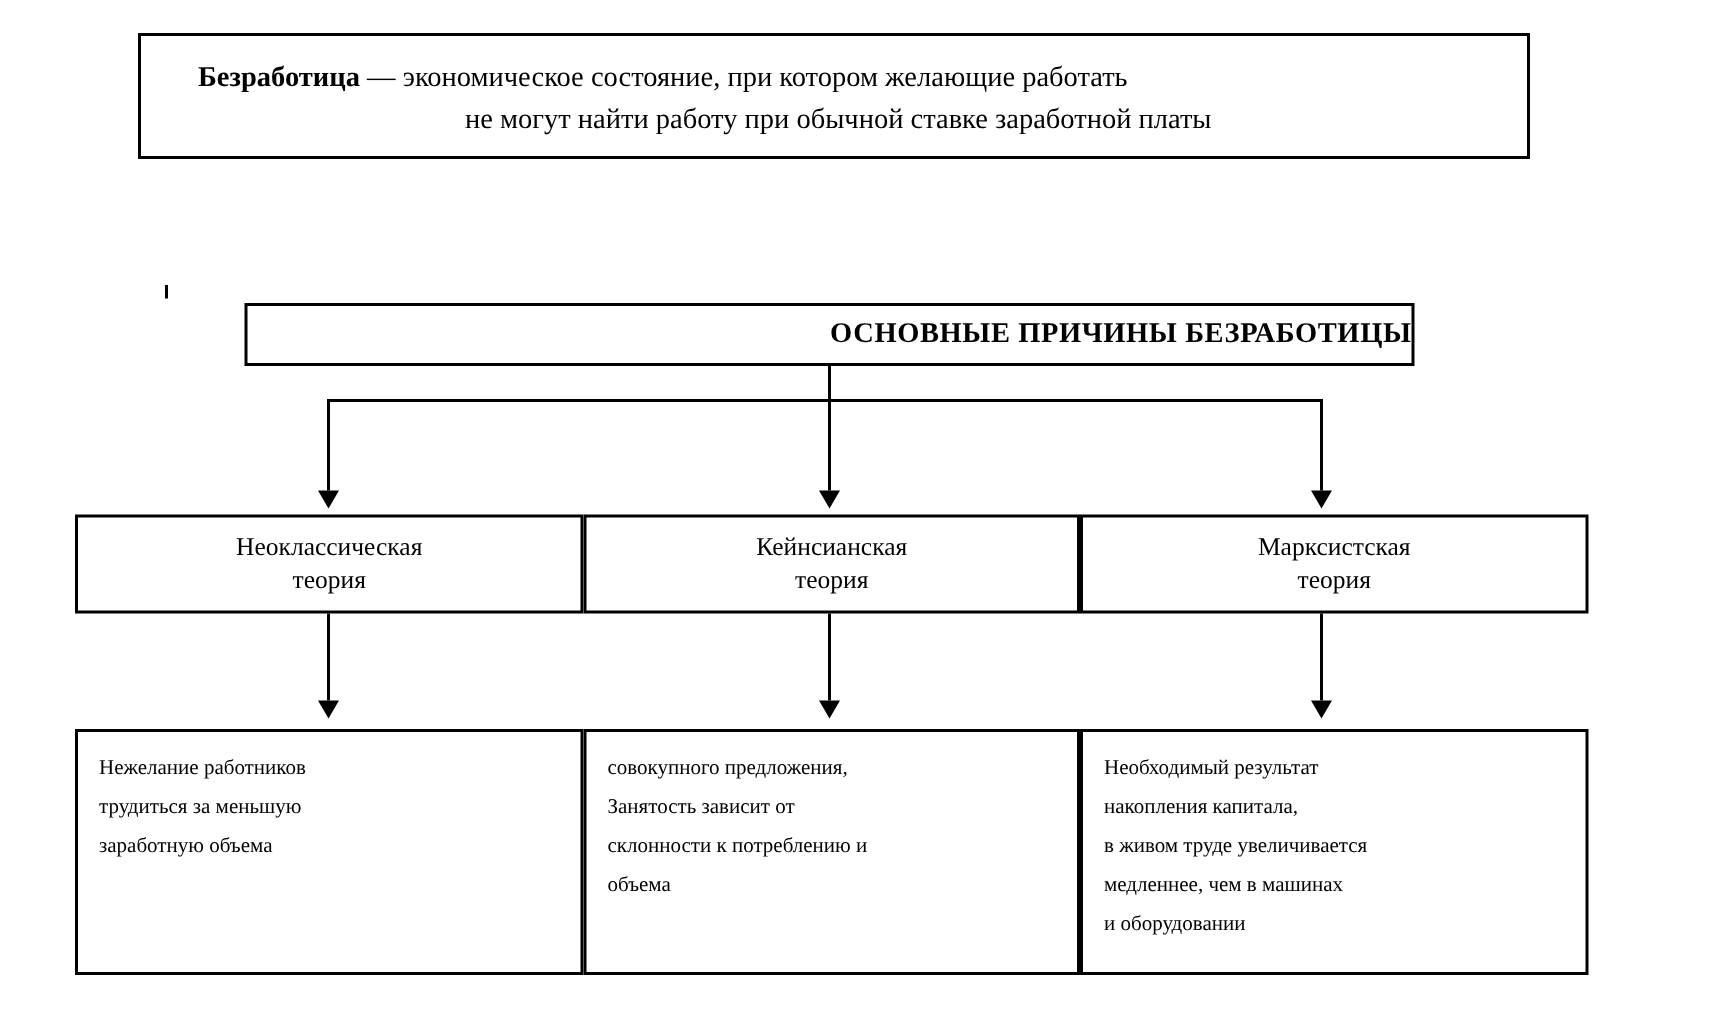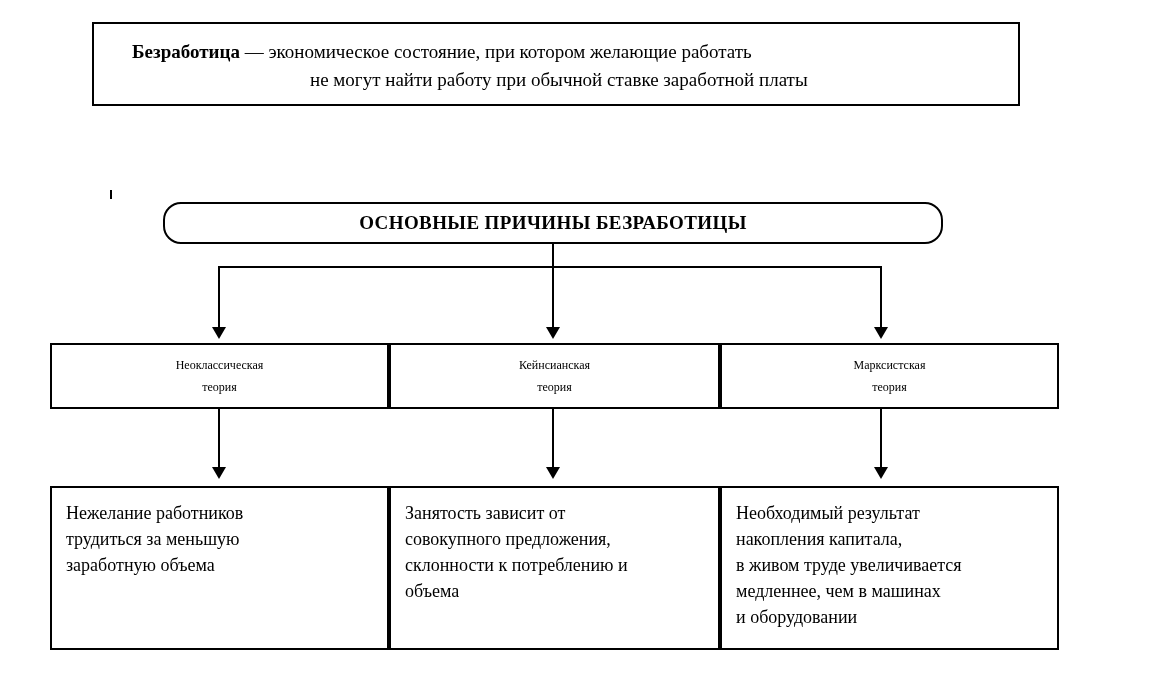--- a/index.html
+++ b/index.html
@@ -49,55 +49,54 @@
   }
 
   
   #main-title-box {
     left: 163px;
     top: 202px;
     width: 780px;
     height: 42px;
     display: flex;
     align-items: center;
-    justify-content: center;
-    border-radius: 18px;
+    justify-content: flex-end;
   }
   #main-title-box .title-text {
     font-size: 19px;
     font-weight: bold;
     letter-spacing: 0.4px;
     text-align: center;
   }
 
   
   .theory-box {
     top: 343px;
     height: 66px;
     display: flex;
     align-items: center;
     justify-content: center;
     text-align: center;
   }
   .theory-box .theory-text {
-    font-size: 12px;
+    font-size: 17px;
     line-height: 22px;
   }
   #theory-box-0 { left: 50px;  width: 339px; }
   #theory-box-1 { left: 389px; width: 331px; }
   #theory-box-2 { left: 720px; width: 339px; }
 
   
   .detail-box {
     top: 486px;
     height: 164px;
     padding: 12px 10px 0 14px;
   }
   .detail-box .detail-text {
-    font-size: 18px;
+    font-size: 14px;
     line-height: 26px;
   }
   #detail-box-0 { left: 50px;  width: 339px; }
   #detail-box-1 { left: 389px; width: 331px; }
   #detail-box-2 { left: 720px; width: 339px; }
 
   
   .arrow-line {
     position: absolute;
     width: 2px;
@@ -184,22 +183,22 @@
   <div class="box detail-box" id="detail-box-0">
     <div class="detail-text">
       <div>Нежелание работников</div>
       <div>трудиться за меньшую</div>
       <div>заработную объема</div>
     </div>
   </div>
 
   <div class="box detail-box" id="detail-box-1">
     <div class="detail-text">
+      <div>совокупного предложения,</div>
       <div>Занятость зависит от</div>
-      <div>совокупного предложения,</div>
       <div>склонности к потреблению и</div>
       <div>объема</div>
     </div>
   </div>
 
   <div class="box detail-box" id="detail-box-2">
     <div class="detail-text">
       <div>Необходимый результат</div>
       <div>накопления капитала,</div>
       <div>в живом труде увеличивается</div>

